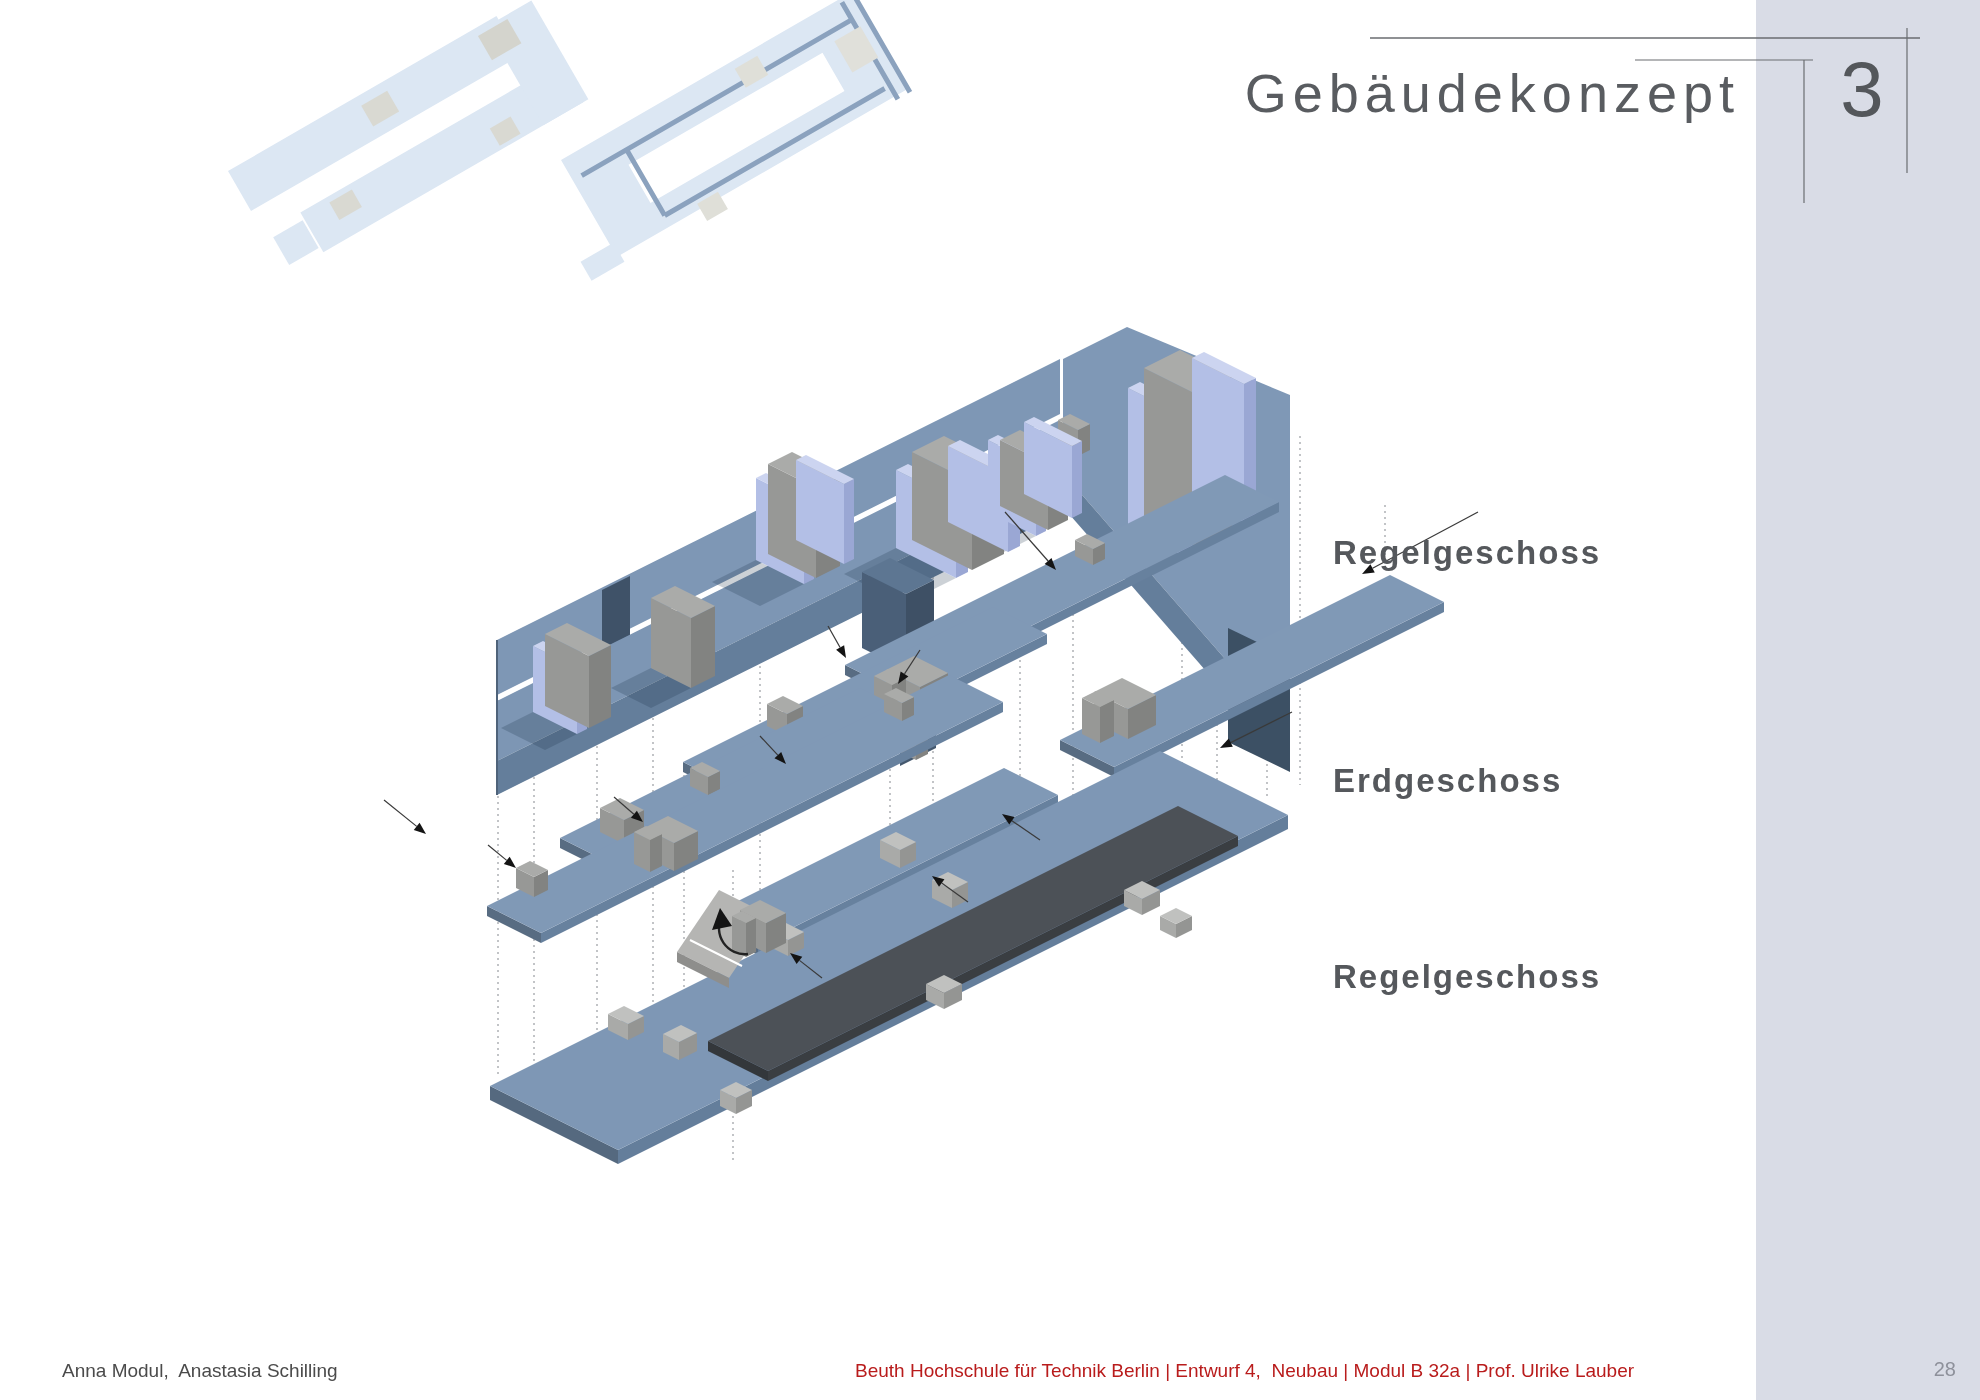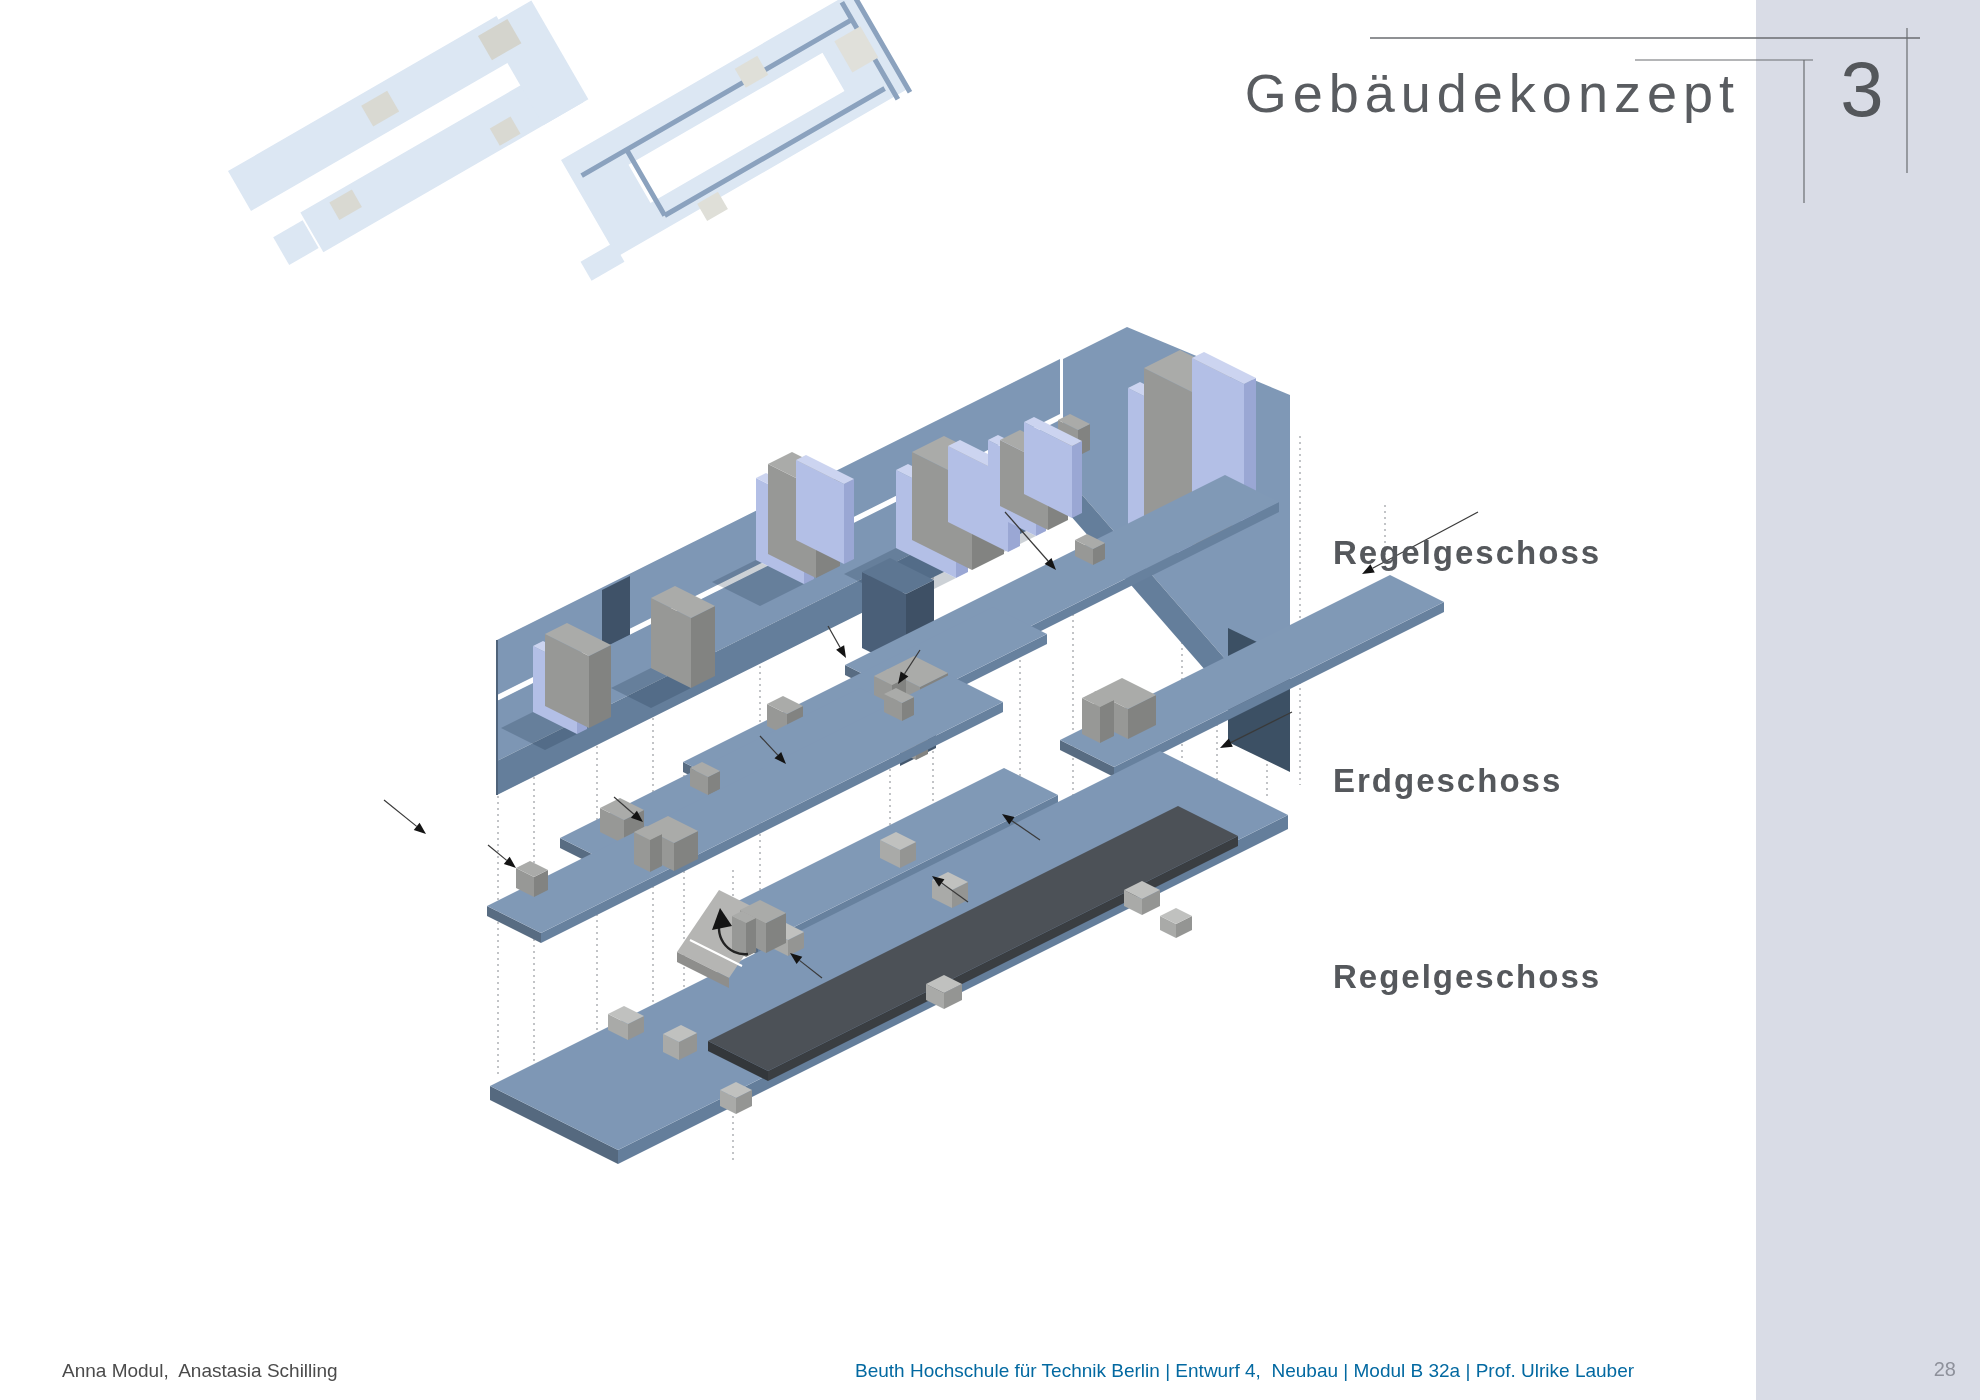--- a/index.html
+++ b/index.html
@@ -9,21 +9,21 @@
   .overlay-svg{position:absolute;left:0;top:0;width:1980px;height:1400px;}
   .page-title{position:absolute;top:62px;right:240px;font-size:54px;letter-spacing:6px;
               color:#595c60;white-space:pre;}
   .section-number{position:absolute;left:1818px;top:44px;width:88px;text-align:center;
                   font-size:78px;color:#54575b;}
   .axon-label{position:absolute;left:1333px;font-size:33px;letter-spacing:2px;color:#55585c;white-space:pre;font-weight:bold;}
   #label-regelgeschoss{top:534px;}
   #label-erdgeschoss{top:762px;}
   #label-untergeschoss{top:958px;}
   .footer-authors{position:absolute;left:62px;top:1360px;font-size:19px;color:#4b4b4b;white-space:pre;}
-  .footer-institution{position:absolute;left:855px;top:1360px;font-size:19px;color:#0369a1;white-space:pre;}
+  .footer-institution{position:absolute;left:855px;top:1360px;font-size:19px;color:#b91c1c;white-space:pre;}
   .footer-page{position:absolute;right:24px;top:1358px;font-size:20px;color:#8e919b;}
 </style>
 </head>
 <body>
 
 <div class="page">
 
   <div class="sidebar"></div>
 
   <svg class="overlay-svg" viewBox="0 0 1980 1400">

